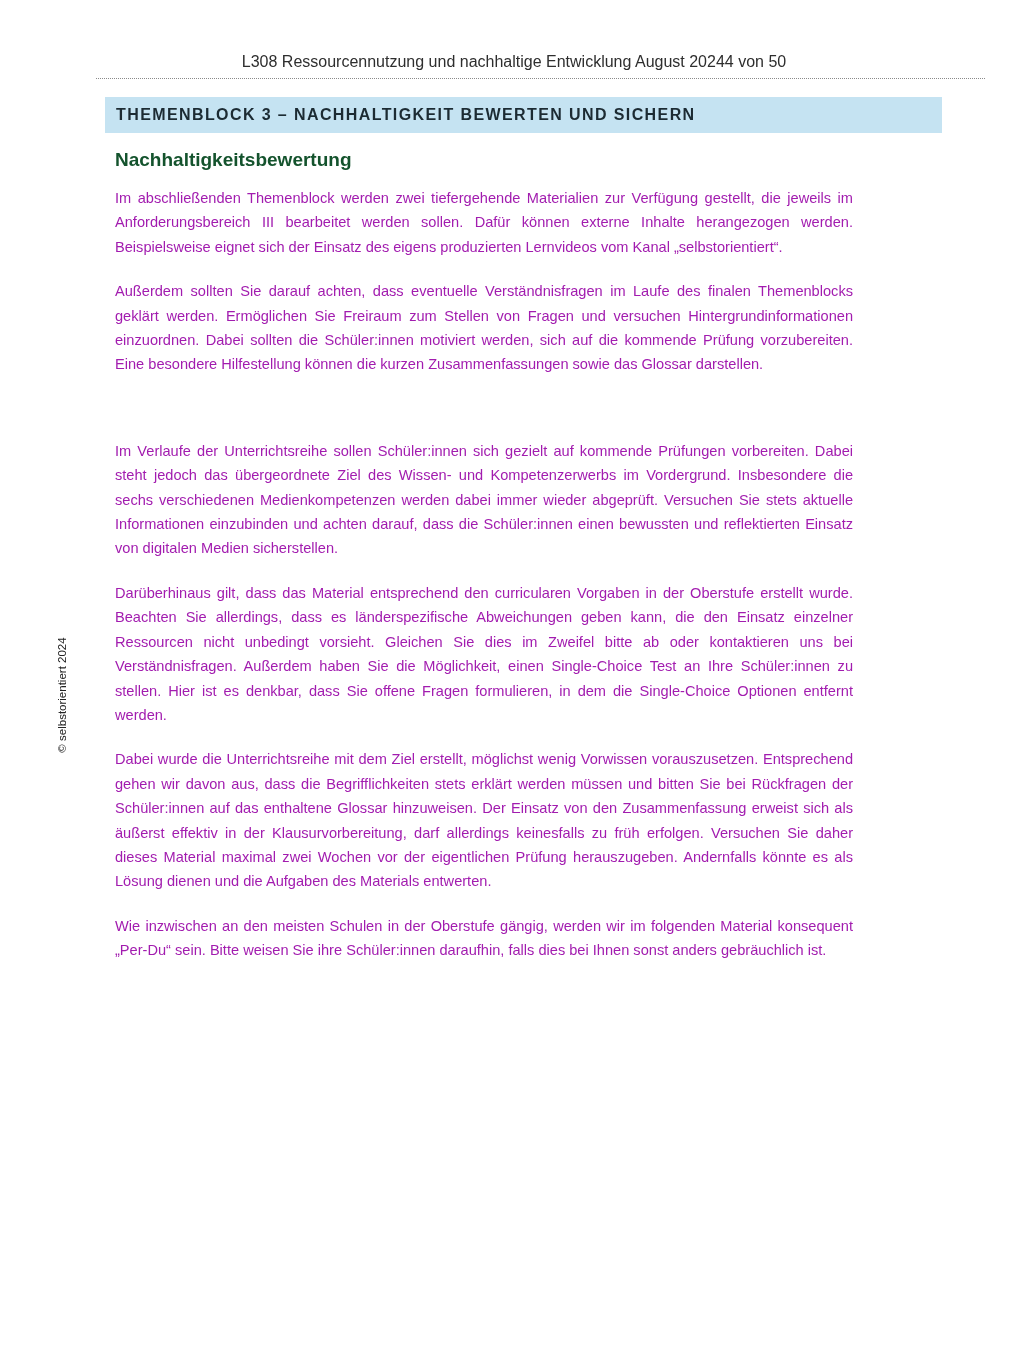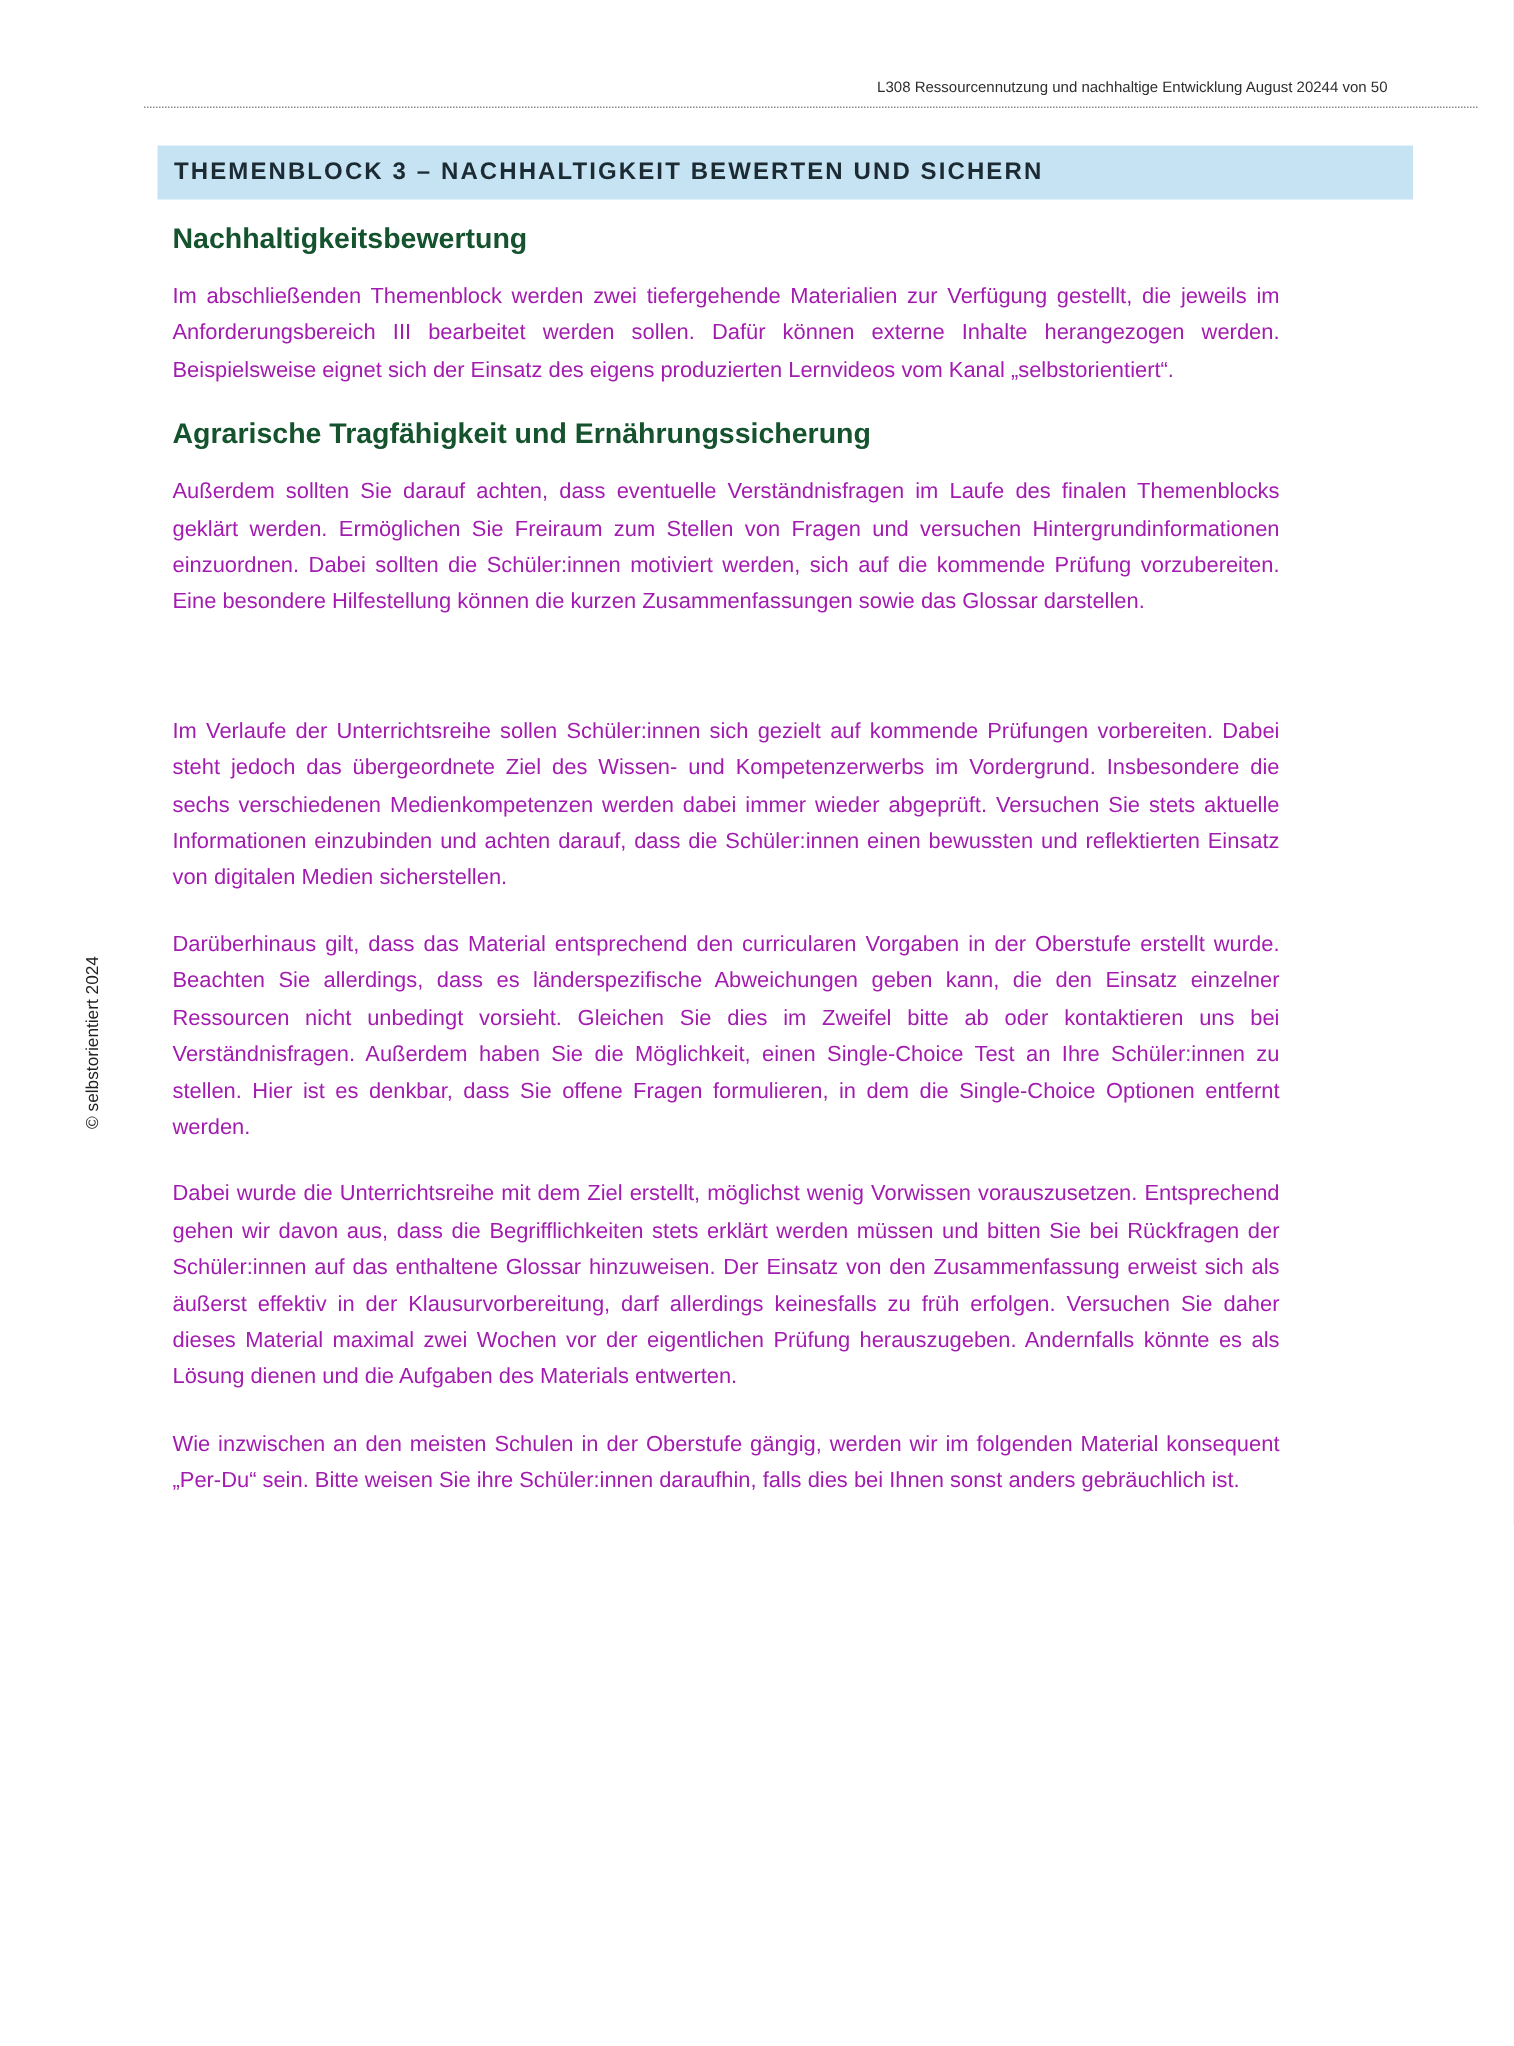--- a/index.html
+++ b/index.html
@@ -17,23 +17,23 @@
     overflow: hidden;
   }
 
   
   .page-header {
     position: absolute;
     left: 96px;
     right: 24px;
     top: 53px;
     display: flex;
-    justify-content: flex-end;
+    justify-content: center;
     align-items: flex-end;
-    font-size: 10px;
+    font-size: 16px;
     color: #2e2e2e;
     padding-bottom: 7px;
     border-bottom: 1.5px dotted #8a8a8a;
   }
   .page-header .doc-title { padding-left: 7px; }
   .page-header .page-num { padding-right: 60px; }
 
   
   .banner {
     position: absolute;
@@ -127,21 +127,20 @@
   </div>
 
   <div class="copyright-vertical">© selbstorientiert 2024</div>
 
   <div class="content">
 
     <h3 class="bold-heading">Nachhaltigkeitsbewertung</h3>
 
     <p>Im abschließenden Themenblock werden zwei tiefergehende Materialien zur Verfügung gestellt, die jeweils im Anforderungsbereich III bearbeitet werden sollen. Dafür können externe Inhalte herangezogen werden. Beispielsweise eignet sich der Einsatz des eigens produzierten Lernvideos vom Kanal „selbstorientiert“.</p>
 
-    <h3 class="bold-heading">Agrarische Tragfähigkeit und Ernährungssicherung</h3>
 
     <p>Außerdem sollten Sie darauf achten, dass eventuelle Verständnisfragen im Laufe des finalen Themenblocks geklärt werden. Ermöglichen Sie Freiraum zum Stellen von Fragen und versuchen Hintergrundinformationen einzuordnen. Dabei sollten die Schüler:innen motiviert werden, sich auf die kommende Prüfung vorzubereiten. Eine besondere Hilfestellung können die kurzen Zusammenfassungen sowie das Glossar darstellen.</p>
 
     <div class="spacer-lg"></div>
 
 
     <p>Im Verlaufe der Unterrichtsreihe sollen Schüler:innen sich gezielt auf kommende Prüfungen vorbereiten. Dabei steht jedoch das übergeordnete Ziel des Wissen- und Kompetenzerwerbs im Vordergrund. Insbesondere die sechs verschiedenen Medienkompetenzen werden dabei immer wieder abgeprüft. Versuchen Sie stets aktuelle Informationen einzubinden und achten darauf, dass die Schüler:innen einen bewussten und reflektierten Einsatz von digitalen Medien sicherstellen.</p>
 
     <p>Darüberhinaus gilt, dass das Material entsprechend den curricularen Vorgaben in der Oberstufe erstellt wurde. Beachten Sie allerdings, dass es länderspezifische Abweichungen geben kann, die den Einsatz einzelner Ressourcen nicht unbedingt vorsieht. Gleichen Sie dies im Zweifel bitte ab oder kontaktieren uns bei Verständnisfragen. Außerdem haben Sie die Möglichkeit, einen Single-Choice Test an Ihre Schüler:innen zu stellen. Hier ist es denkbar, dass Sie offene Fragen formulieren, in dem die Single-Choice Optionen entfernt werden.</p>
 

